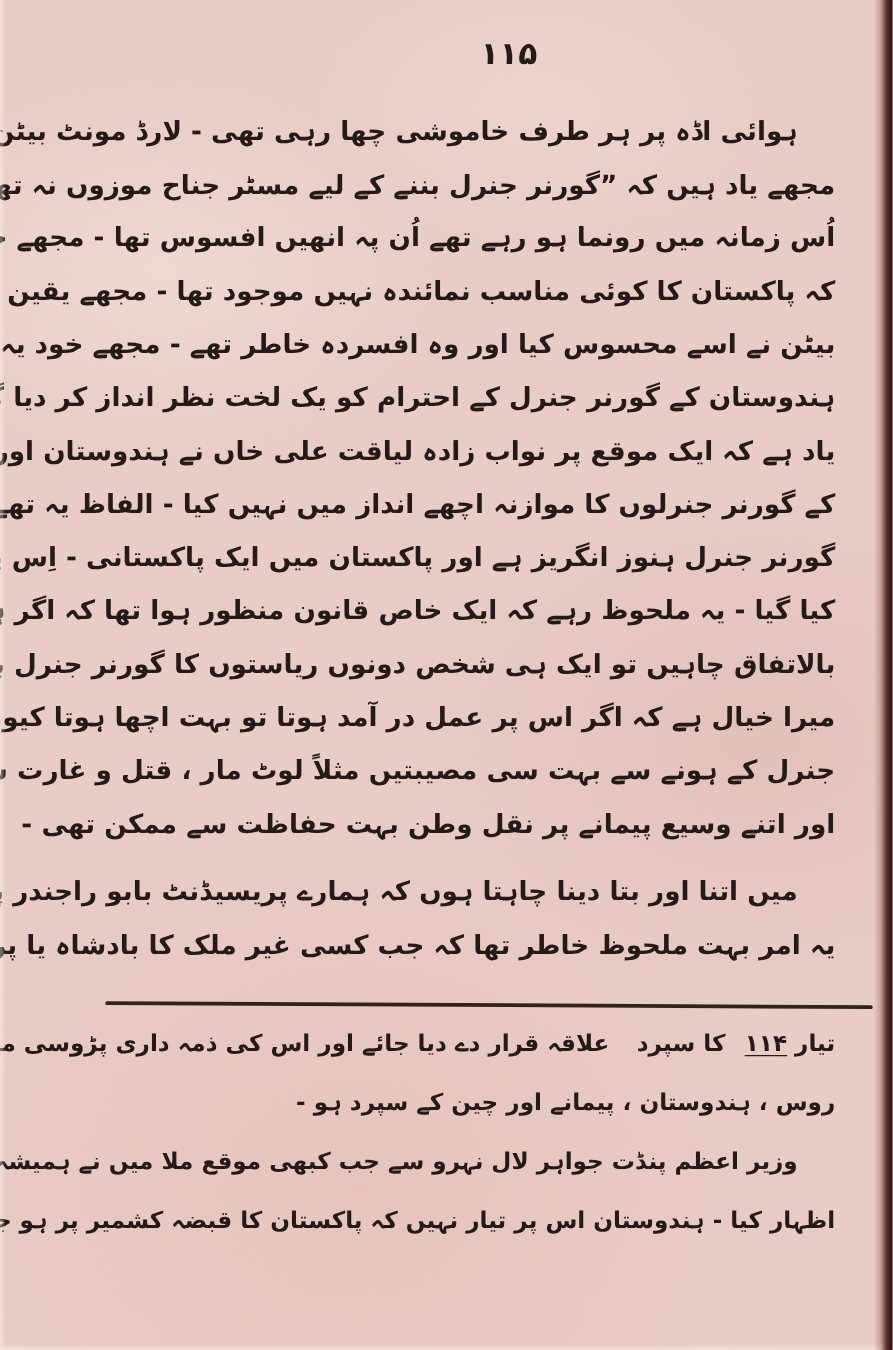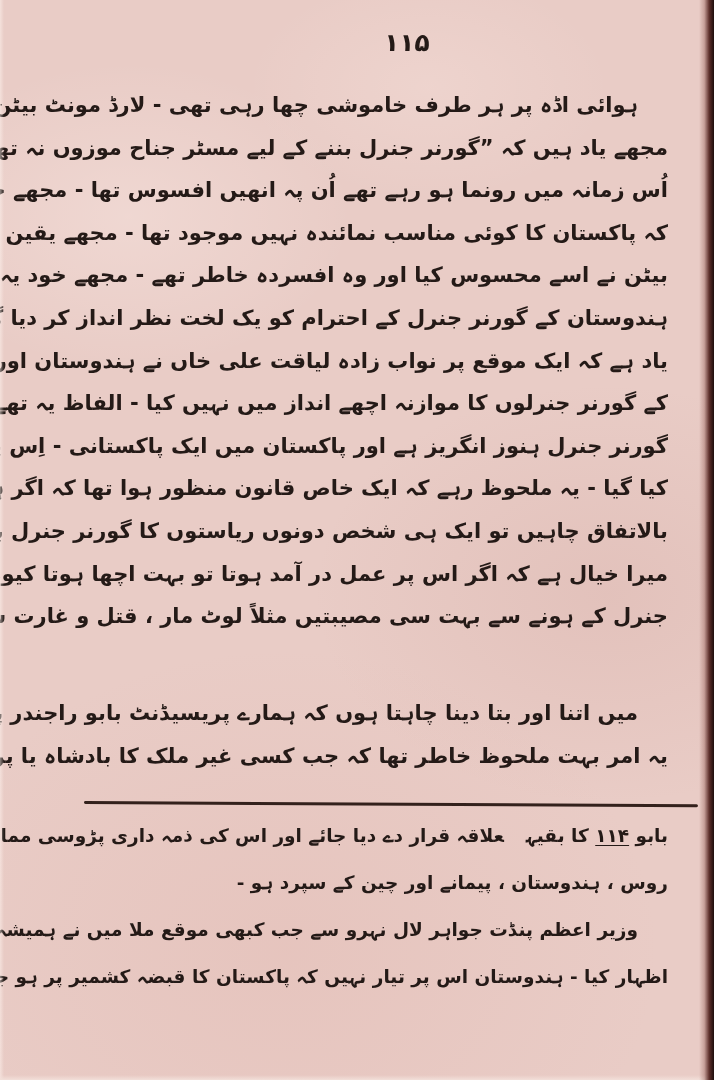--- a/index.html
+++ b/index.html
@@ -40,21 +40,21 @@
   .text-line.short{text-align-last:right;}
   .rule{
     position:absolute;
     top:801px;left:84px;right:16px;height:3px;
     background:#33211c;
     border-radius:2px;
     transform:rotate(0.3deg);
     transform-origin:left center;
   }
   .fn-label{margin-left:22px;white-space:nowrap;}
-  .fn-label .u{text-decoration:underline;text-underline-offset:3px;}
+  .fn-label .u{text-decoration:underline;text-underline-offset:3px;margin-left:9px;}
   .edge-right{
     position:absolute;top:0;right:0;bottom:0;width:15px;
     background:linear-gradient(to right,
       rgba(93,47,43,0) 0%,
       rgba(150,95,88,0.40) 35%,
       #5d2f2b 68%,
       #1d0d0c 100%);
   }
   .edge-bottom{
     position:absolute;left:0;right:0;bottom:0;height:5px;
@@ -79,32 +79,33 @@
     <div class="text-line">کہ پاکستان کا کوئی مناسب نمائندہ نہیں موجود تھا - مجھے یقین ہے کہ لارڈ مونٹ</div>
     <div class="text-line">بیٹن نے اسے محسوس کیا اور وہ افسردہ خاطر تھے - مجھے خود یہ ناگوار گزرا کہ</div>
     <div class="text-line">ہندوستان کے گورنر جنرل کے احترام کو یک لخت نظر انداز کر دیا گیا - مجھے خوب</div>
     <div class="text-line">یاد ہے کہ ایک موقع پر نواب زادہ لیاقت علی خاں نے ہندوستان اور پاکستان</div>
     <div class="text-line">کے گورنر جنرلوں کا موازنہ اچھے انداز میں نہیں کیا - الفاظ یہ تھے کہ ہندوستان کا</div>
     <div class="text-line">گورنر جنرل ہنوز انگریز ہے اور پاکستان میں ایک پاکستانی - اِس پر جوشِ مسرت کا اظہار</div>
     <div class="text-line">کیا گیا - یہ ملحوظ رہے کہ ایک خاص قانون منظور ہوا تھا کہ اگر ہندوستان اور پاکستان</div>
     <div class="text-line">بالاتفاق چاہیں تو ایک ہی شخص دونوں ریاستوں کا گورنر جنرل بنایا جا سکتا ہے -</div>
     <div class="text-line">میرا خیال ہے کہ اگر اس پر عمل در آمد ہوتا تو بہت اچھا ہوتا کیوں کہ مشترک گورنر</div>
     <div class="text-line">جنرل کے ہونے سے بہت سی مصیبتیں مثلاً لوٹ مار ، قتل و غارت شاید نہ پیش آتیں -</div>
+    <div class="text-line short">اور اتنے وسیع پیمانے پر نقل وطن بہت حفاظت سے ممکن تھی -</div>
   </div>
 
   <div class="para para2">
     <div class="text-line indent">میں اتنا اور بتا دینا چاہتا ہوں کہ ہمارے پریسیڈنٹ بابو راجندر پرشاد کو</div>
     <div class="text-line">یہ امر بہت ملحوظ خاطر تھا کہ جب کسی غیر ملک کا بادشاہ یا پریسیڈنٹ دہلی آئے تو</div>
   </div>
 
   <div class="rule"></div>
 
   <div class="footnote">
     <div class="text-line">
-      <span class="fn-label"><span>بابو</span> <span class="u">۱۱۴</span> <span>کا بقیہ</span></span><span>علاقہ قرار دے دیا جائے اور اس کی ذمہ داری پڑوسی ممالک افغانستان ،</span>
+      <span class="fn-label"><span>تیار</span> <span class="u">۱۱۴</span> <span>کا سپرد</span></span><span>علاقہ قرار دے دیا جائے اور اس کی ذمہ داری پڑوسی ممالک افغانستان ،</span>
     </div>
     <div class="text-line short">روس ، ہندوستان ، پیمانے اور چین کے سپرد ہو -</div>
     <div class="text-line indent">وزیر اعظم پنڈت جواہر لال نہرو سے جب کبھی موقع ملا میں نے ہمیشہ اپنے خیال کا</div>
     <div class="text-line">اظہار کیا - ہندوستان اس پر تیار نہیں کہ پاکستان کا قبضہ کشمیر پر ہو جائے -</div>
   </div>
 
   <div class="edge-left"></div>
   <div class="edge-bottom"></div>
   <div class="edge-right"></div>
 

